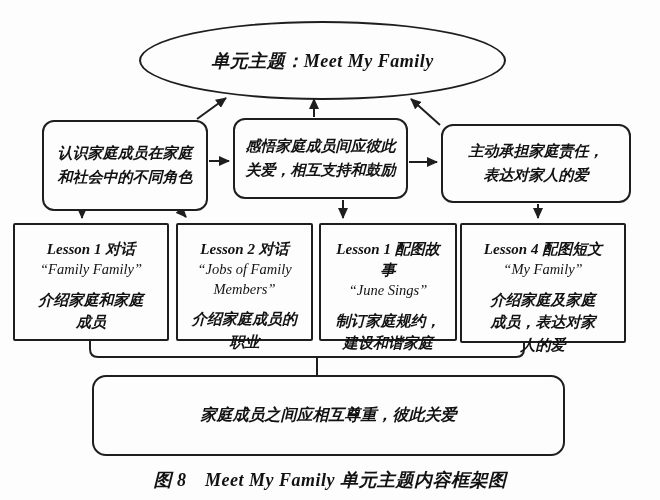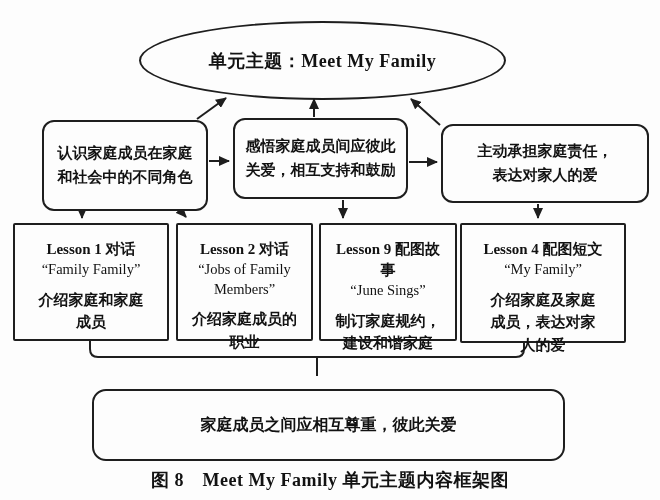--- a/index.html
+++ b/index.html
@@ -8,20 +8,21 @@
     --bg:#fdfdfd;
   }
   html,body{margin:0;padding:0;background:#fff;}
   #canvas{
     position:relative;
     width:660px;height:500px;
     background:var(--bg);
     font-family:"Liberation Serif","DejaVu Serif",serif;
     color:var(--text);
     overflow:hidden;
+    font-style:italic;
   }
   #connectors{position:absolute;inset:0;width:660px;height:500px;pointer-events:none;}
   .conn{stroke:var(--line);stroke-width:2;fill:none;}
   .arrhead{fill:var(--line);}
 
   .node{position:absolute;box-sizing:border-box;border:2px solid var(--line);
         display:flex;flex-direction:column;align-items:center;justify-content:center;
         text-align:center;background:var(--bg);}
   .preline{white-space:pre-line;}
 
@@ -38,26 +39,26 @@
   .s-title{font-size:16px;font-weight:bold;line-height:1.4;}
   .s-body{font-size:15px;font-weight:bold;line-height:1.5;margin-top:4px;}
 
   .caption{position:absolute;left:0;top:468px;width:660px;text-align:center;
            font-size:18px;font-weight:bold;letter-spacing:.5px;}
 
   
   #theme-ellipse{left:139px;top:21px;width:367px;height:79px;}
   #goal-1{left:42px;top:120px;width:166px;height:91px;}
   #goal-2{left:233px;top:118px;width:175px;height:81px;}
-  #goal-3{left:441px;top:124px;width:208px;height:79px;}
+  #goal-3{left:441px;top:124px;width:190px;height:79px;}
   #lesson-1{left:13px;top:223px;width:156px;height:118px;}
   #lesson-2{left:176px;top:223px;width:137px;height:118px;}
   #lesson-3{left:319px;top:223px;width:138px;height:118px;}
   #lesson-4{left:460px;top:223px;width:166px;height:120px;}
-  #summary-box{left:92px;top:389px;width:473px;height:72px;}
+  #summary-box{left:92px;top:375px;width:473px;height:81px;}
 </style>
 </head>
 <body>
 
 <div id="canvas">
 
   <svg id="connectors" viewBox="0 0 660 500" xmlns="http://www.w3.org/2000/svg">
     <defs>
       <marker id="arr" markerWidth="5.5" markerHeight="5" refX="5" refY="2.5" orient="auto" markerUnits="strokeWidth">
         <path class="arrhead" d="M0,0 L5.5,2.5 L0,5 Z"></path>
@@ -100,21 +101,21 @@
 
   <div class="node lesson" id="lesson-2">
     <div class="l-title">Lesson 2 对话</div>
     <div class="l-sub preline">“Jobs of Family
 Members”</div>
     <div class="l-desc preline">介绍家庭成员的
 职业</div>
   </div>
 
   <div class="node lesson" id="lesson-3">
-    <div class="l-title">Lesson 9 配图故事</div>
+    <div class="l-title">Lesson 1 配图故事</div>
     <div class="l-sub preline">“June Sings”</div>
     <div class="l-desc preline">制订家庭规约，
 建设和谐家庭</div>
   </div>
 
   <div class="node lesson" id="lesson-4">
     <div class="l-title">Lesson 4 配图短文</div>
     <div class="l-sub preline">“My Family”</div>
     <div class="l-desc preline">介绍家庭及家庭
 成员，表达对家

